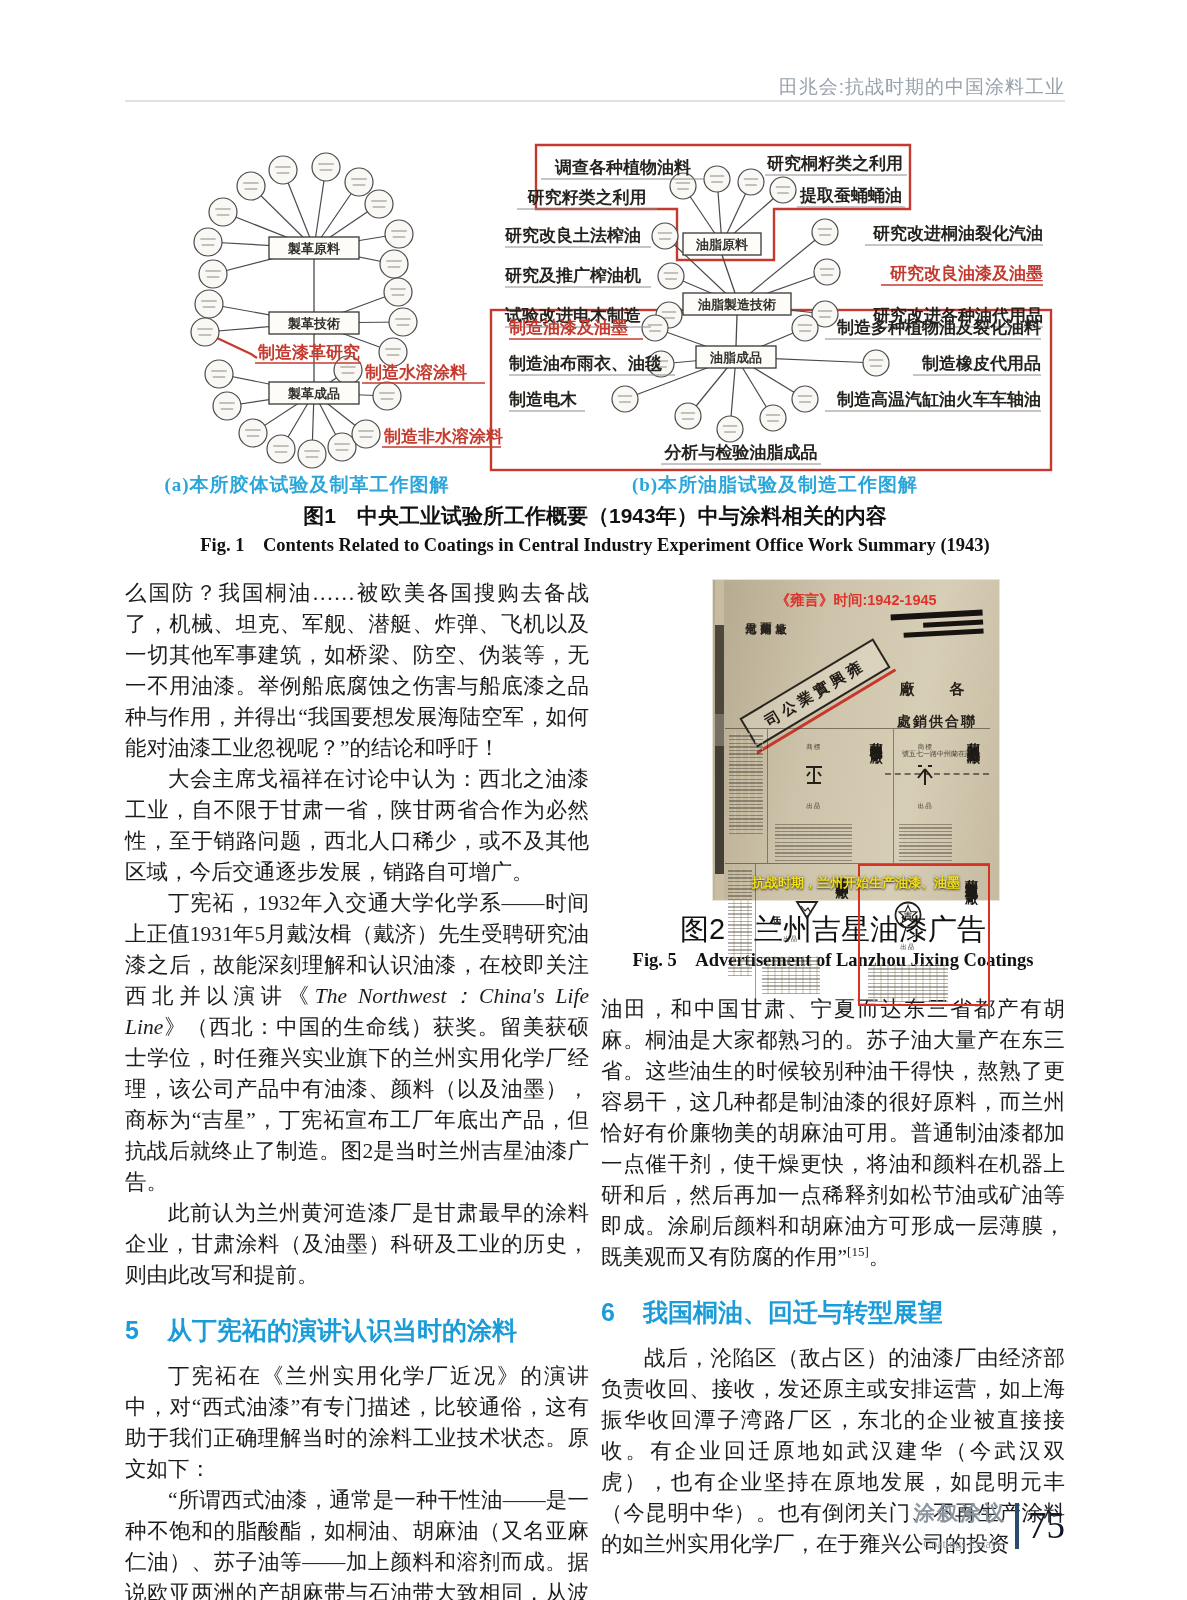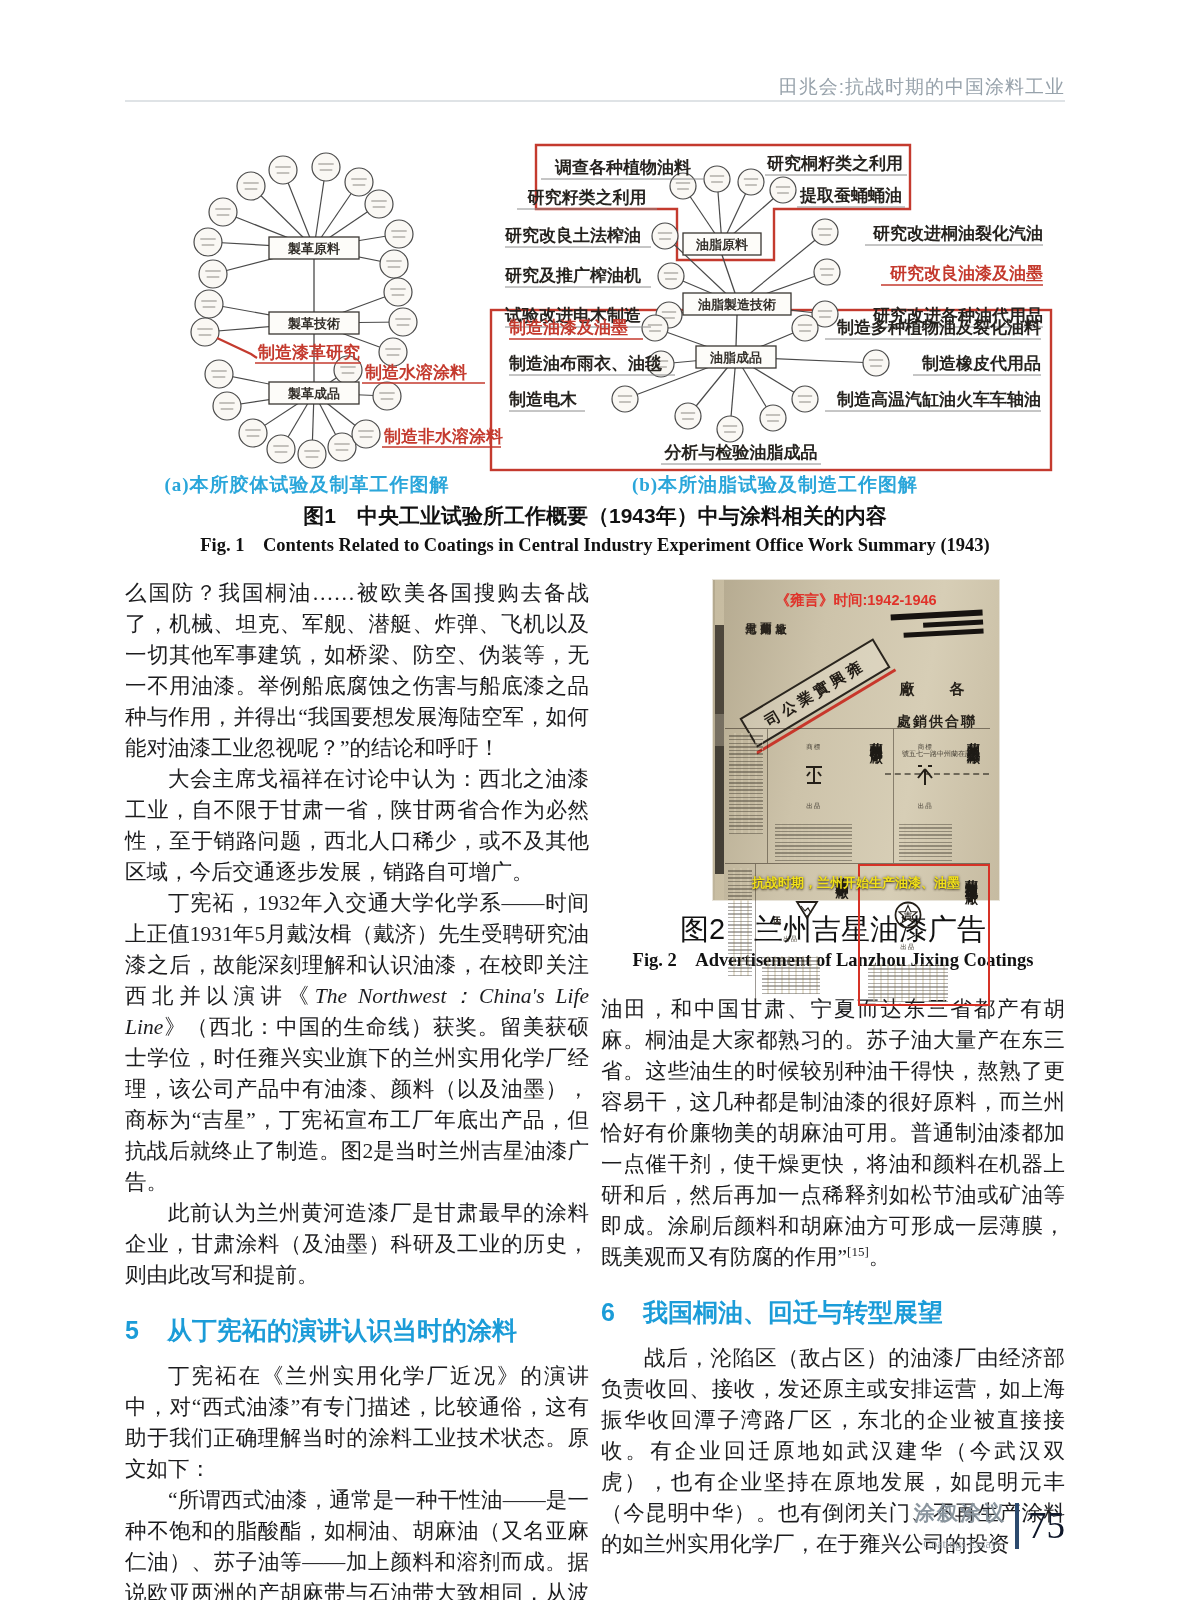--- a/index.html
+++ b/index.html
@@ -383,21 +383,21 @@
         <span class="num">5</span><span>从丁宪祏的演讲认识当时的涂料</span>
       </div>
 
       <p class="indent">丁宪祏在《兰州实用化学厂近况》的演讲中，对“西式油漆”有专门描述，比较通俗，这有助于我们正确理解当时的涂料工业技术状态。原文如下：</p>
       <p class="indent">“所谓西式油漆，通常是一种干性油——是一种不饱和的脂酸酯，如桐油、胡麻油（又名亚麻仁油）、苏子油等——加上颜料和溶剂而成。据说欧亚两洲的产胡麻带与石油带大致相同，从波罗的海遗址经过巴库</p>
     </div>
 
     <div class="col">
 
       <div class="photo">
-        <div class="ph-toplabel">《雍言》时间:1942-1946</div>
+        <div class="ph-toplabel">《雍言》时间:1942-1945</div>
         <div class="ph-gutter"></div>
         <div class="ph-address">廠址
 蘭州西郊
 七里河</div>
         <div class="ph-redact">
             <i></i>
             <i></i>
             <i></i>
           </div>
         <div class="ph-banner">
@@ -473,21 +473,21 @@
                 <div class="texture"></div>
               </div>
             </div>
           </div>
         </div>
 
         <div class="ph-bottomlabel">抗战时期，兰州开始生产油漆、油墨</div>
       </div>
 
       <p class="fig2-zh">图2　兰州吉星油漆广告</p>
-      <p class="fig2-en">Fig. 2　Advertisement of Lanzhou Jixing Coatings</p>
+      <p class="fig2-en">Fig. 5　Advertisement of Lanzhou Jixing Coatings</p>
 
       <p class="fig2-gap"><span>油田，和中国甘肃、宁夏而达东三省都产有胡麻。桐油是大家都熟习的。苏子油大量产在东三省。这些油生的时候较别种油干得快，熬熟了更容易干，这几种都是制油漆的很好原料，而兰州恰好有价廉物美的胡麻油可用。普通制油漆都加一点催干剂，使干燥更快，将油和颜料在机器上研和后，然后再加一点稀释剂如松节油或矿油等即成。涂刷后颜料和胡麻油方可形成一层薄膜，既美观而又有防腐的作用”</span><sup class="ref">[15]</sup><span>。</span></p>
 
       <div class="sec-head">
         <span class="num">6</span><span>我国桐油、回迁与转型展望</span>
       </div>
 
       <p class="indent">战后，沦陷区（敌占区）的油漆厂由经济部负责收回、接收，发还原主或安排运营，如上海振华收回潭子湾路厂区，东北的企业被直接接收。有企业回迁原地如武汉建华（今武汉双虎），也有企业坚持在原地发展，如昆明元丰（今昆明中华）。也有倒闭关门、不再生产涂料的如兰州实用化学厂，在于雍兴公司的投资</p>
     </div>
   </div>

